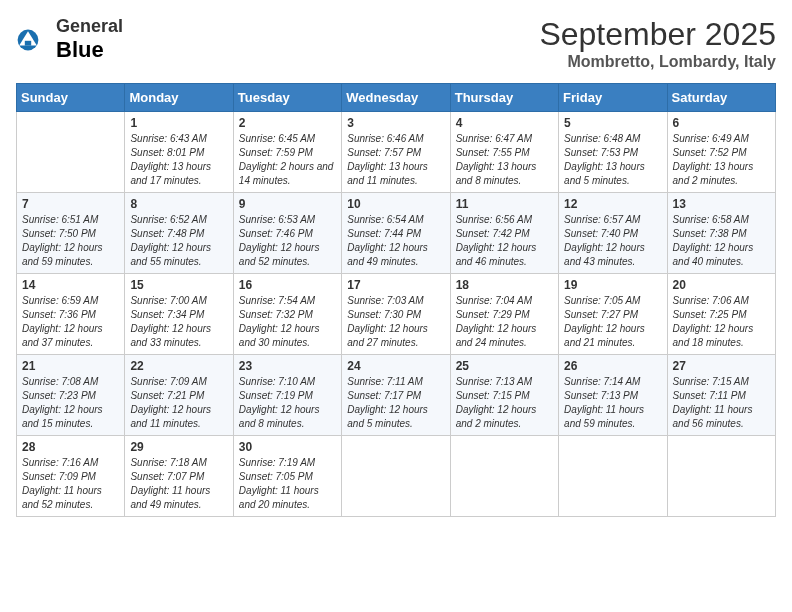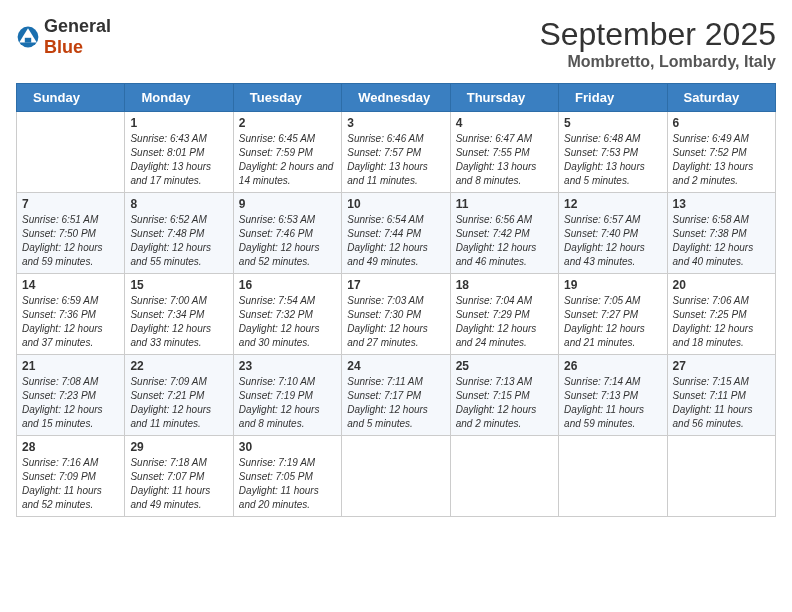--- a/index.html
+++ b/index.html
@@ -12,31 +12,31 @@
     }
     .header-area {
       display: flex;
       justify-content: space-between;
       align-items: flex-start;
       margin-bottom: 12px;
     }
     .logo {
       display: flex;
       align-items: center;
-      gap: 4px;
+      gap: 16px;
     }
     .logo-text-general {
       font-size: 18px;
       font-weight: bold;
       color: #333;
     }
     .logo-text-blue {
-      font-size: 18px;
-      font-weight: bold;
-      color: #c2410c;
+      font-size: 22px;
+      font-weight: bold;
+      color: #000000;
     }
     .logo-icon {
       width: 24px;
       height: 24px;
     }
     .title-area {
       text-align: right;
       margin-left: 7px;
     }
     .month-title {
@@ -50,21 +50,21 @@
       font-weight: bold;
     }
     .calendar {
       width: 100%;
       border-collapse: collapse;
       border: 1px solid #ccc;
     }
     .calendar th {
       background-color: #3a7fc1;
       color: #fff;
-      padding: 6px 16px;
+      padding: 6px 4px;
       text-align: left;
       font-size: 13px;
       border: 1px solid #2d6da8;
     }
     .calendar td {
       vertical-align: top;
       padding: 4px 5px;
       border: 1px solid #ccc;
       font-size: 10px;
       color: #333;

